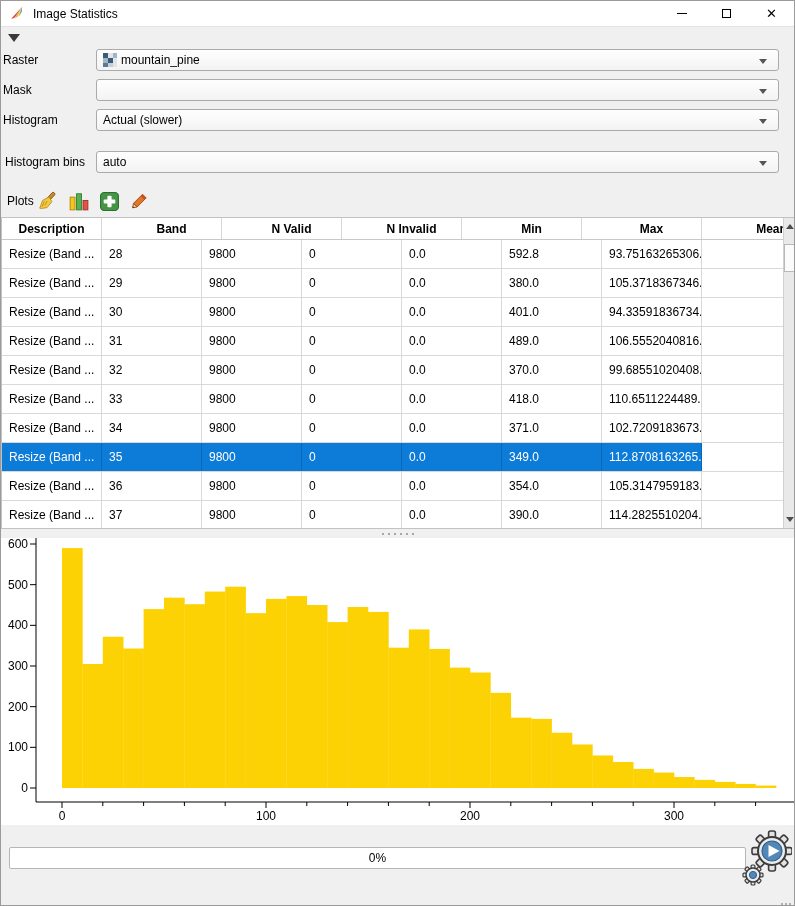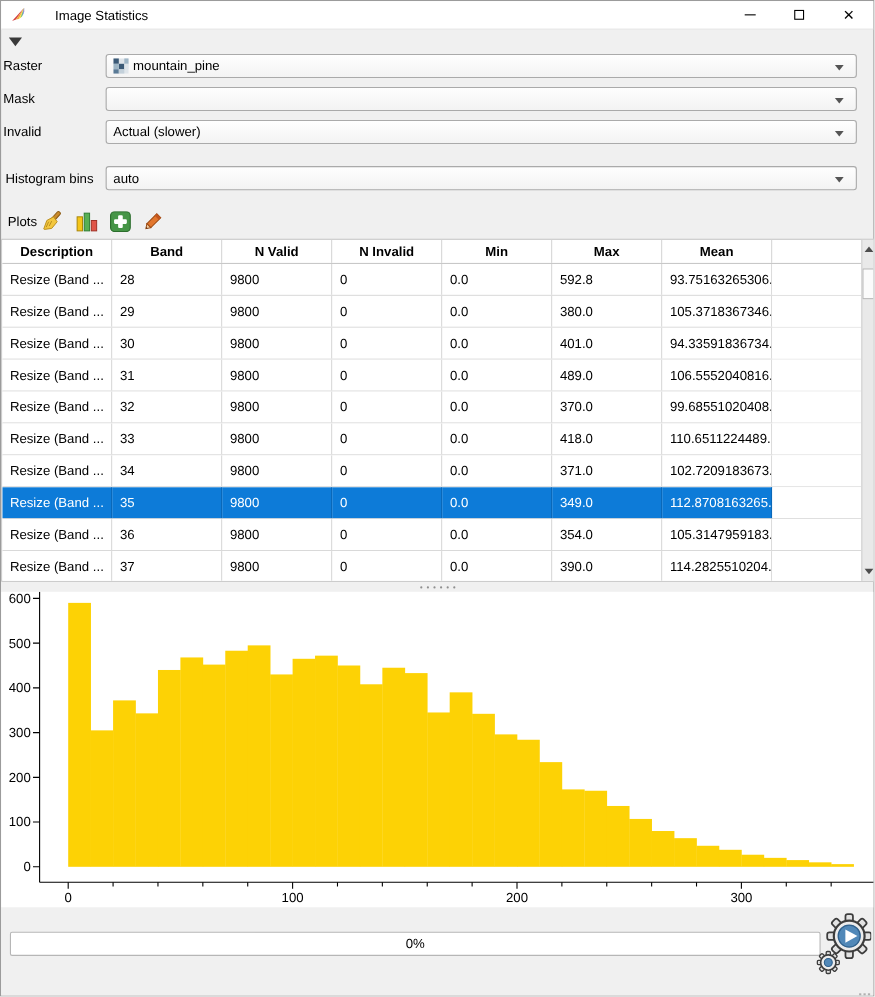--- a/index.html
+++ b/index.html
@@ -3,21 +3,21 @@
 <meta charset="utf-8">
 <style>
   * { box-sizing: border-box; margin: 0; padding: 0; }
   html,body { width:795px; height:906px; }
   body { font-family:"Liberation Sans", sans-serif; font-size:12px; color:#000; background:#fff; }
   .window { position:relative; width:795px; height:906px; background:#f0f0f0; border:1px solid #9b9b9b; overflow:hidden; }
 
   
   .titlebar { position:absolute; top:0; left:0; width:100%; height:26px; background:#fff; border-bottom:1px solid #e3e3e3; display:flex; align-items:center; }
   .titlebar .app-icon { width:16px; height:16px; margin-left:8px; }
-  .titlebar .title { margin-left:25px; font-size:12px; }
+  .titlebar .title { margin-left:8px; font-size:12px; }
   .win-btns { margin-left:auto; display:flex; height:100%; }
   .win-btn { width:45px; height:100%; display:flex; align-items:center; justify-content:center; cursor:default; }
   .glyph-min { width:10px; border-top:1px solid #000; }
   .glyph-max { width:9px; height:9px; border:1px solid #000; }
   .glyph-close { font-size:13px; line-height:1; }
 
   
   .collapse-row { position:absolute; top:26px; left:0; width:100%; height:20px; }
   .tri-down { position:absolute; left:7px; top:7px; width:0; height:0; border-left:6px solid transparent; border-right:6px solid transparent; border-top:8px solid #3a3a3a; }
 
@@ -32,21 +32,21 @@
 
   
   .plots-bar { position:absolute; top:186px; left:4px; width:100%; height:28px; display:flex; align-items:center; }
   .plots-bar .bar-label { margin-left:2px; width:28px; }
   .tool-btn { width:24px; height:24px; margin-right:6px; display:flex; align-items:center; justify-content:center; background:transparent; border:none; cursor:default; }
   .tool-btn:nth-of-type(2){ margin-left:2px; }
 
   
   .table-wrap { position:absolute; top:216px; left:0; width:795px; height:312px; background:#fff; border:1px solid #c2c2c2; display:flex; }
   .table-main { width:783px; height:100%; overflow:hidden; }
-  .thead { display:flex; height:22px; border-bottom:1px solid #c8c8c8; background:#fff; }
+  .thead { display:flex; height:22px; border-bottom:1px solid #c8c8c8; background:#fff;gap:20px; }
   .hcell { flex:none; width:100px; font-weight:bold; text-align:center; line-height:22px; border-right:1px solid #d6d6d6; }
   .hcell.filler { flex:1; border-right:none; }
   .tbody { height:290px; overflow:hidden; }
   .trow { display:flex; height:29px; border-bottom:1px solid #d9d9d9; background:#fff; }
   .tcell { flex:none; width:100px; line-height:28px; padding-left:7px; border-right:1px solid #d9d9d9; overflow:hidden; white-space:nowrap; }
   .tcell.filler { flex:1; border-right:none; border-bottom:none; background:#fff; }
   .trow.selected .tcell { background:#0d7bd8; color:#fff; border-right-color:#0a67b6; border-bottom-color:#0a67b6; }
   .trow.selected .tcell.filler { background:#fff; }
 
   
@@ -124,21 +124,21 @@
       </div>
     </div>
     <div class="form-row" style="top:30px">
       <span class="form-label">Mask</span>
       <div class="combo">
         <span></span>
         <span class="arrow"></span>
       </div>
     </div>
     <div class="form-row" style="top:60px">
-      <span class="form-label">Invalid</span>
+      <span class="form-label">Histogram</span>
       <div class="combo">
         <span>Actual (slower)</span>
         <span class="arrow"></span>
       </div>
     </div>
     <div class="form-row" style="top:102px">
       <span class="form-label flush">Histogram bins</span>
       <div class="combo">
         <span>auto</span>
         <span class="arrow"></span>

